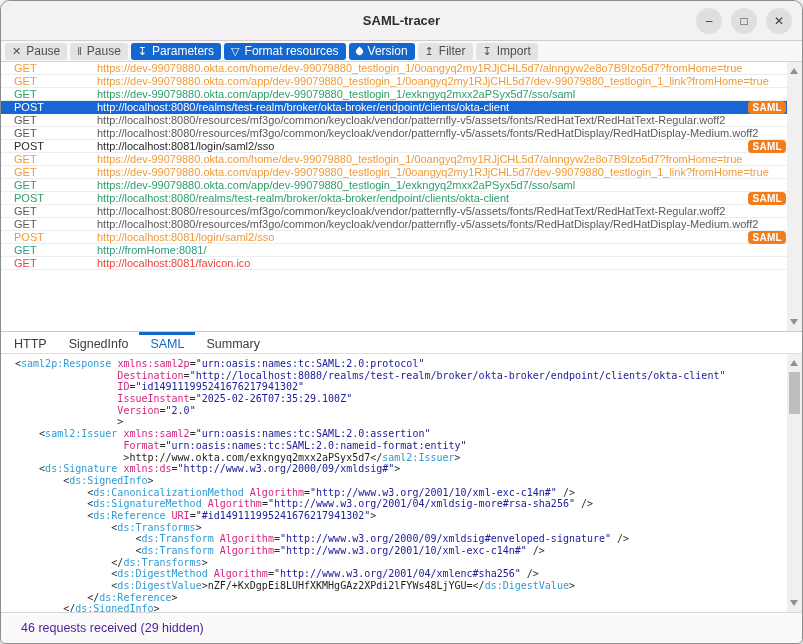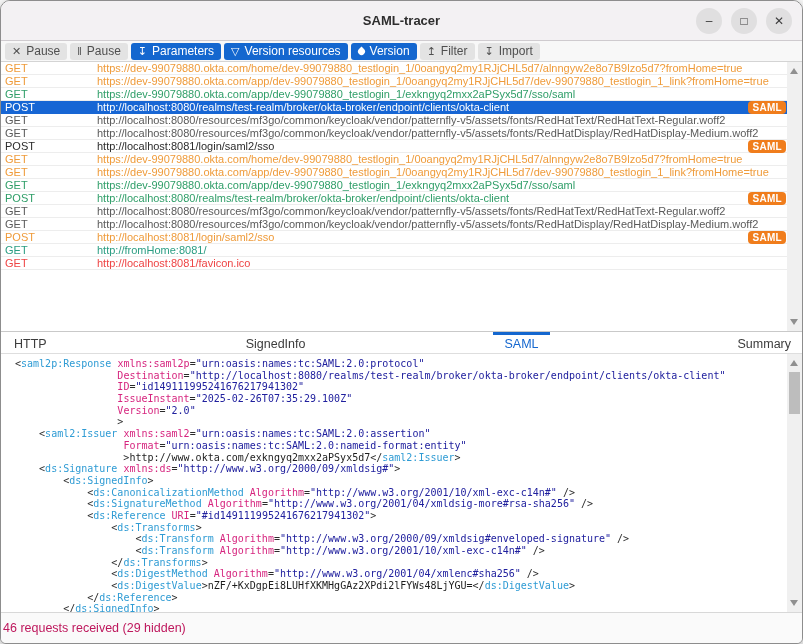--- a/index.html
+++ b/index.html
@@ -29,53 +29,53 @@
     font-size:12px;display:flex;align-items:center;padding:0 7px;gap:5px;white-space:nowrap;}
   .tb.active{background:var(--accent,#1467cf);color:#fff;}
   .tb-icon{font-size:11px;line-height:1;}
   .droplet{width:7px;height:7px;background:#fff;border-radius:0 50% 50% 50%;
     transform:rotate(45deg);display:inline-block;}
   
   .list-pane{flex:0 0 269px;display:flex;background:#fff;min-height:0;}
   .rows{flex:1;overflow:hidden;}
   .row{height:13px;border-bottom:1px solid #ededed;display:flex;align-items:center;
     font-size:11px;position:relative;line-height:13px;}
-  .row .m{flex:0 0 56px;padding-left:4px;}
+  .row .m{flex:0 0 56px;padding-left:13px;}
   .row .u{flex:1;white-space:nowrap;overflow:hidden;padding-left:40px;}
   .row.selected{background:var(--sel,#1766d4);color:#fff;border-bottom-color:var(--sel,#1766d4);}
   .badge{position:absolute;right:1px;top:0;height:13px;background:var(--badge,#f07d1c);
     color:#fff;font-weight:bold;font-size:10px;border-radius:4px;padding:0 4px;
     display:flex;align-items:center;letter-spacing:.3px;}
   
   .vscroll{flex:0 0 15px;background:#f0f0f0;position:relative;}
   .sb-arrow{position:absolute;left:3px;width:0;height:0;}
   .sb-arrow.up{top:6px;border-left:4px solid transparent;border-right:4px solid transparent;
     border-bottom:6px solid #909090;}
   .sb-arrow.down{bottom:6px;border-left:4px solid transparent;border-right:4px solid transparent;
     border-top:6px solid #909090;}
   .sb-thumb{position:absolute;left:2px;width:11px;top:18px;height:42px;background:#bdbdbd;}
   
   .tabbar{flex:0 0 23px;background:#fff;border-top:1px solid #c9c9c9;
-    border-bottom:1px solid #dedede;display:flex;padding-left:2px;justify-content:space-between;}
+    border-bottom:1px solid #dedede;display:flex;padding-left:2px;}
   .tab{display:flex;align-items:center;padding:0 11px;font-size:12.5px;color:#3c3c3c;
     border-top:3px solid transparent;}
   .tab.selected{color:var(--accent,#1a66d4);border-top-color:var(--accent,#1a66d4);}
   
   .xml-pane{flex:1;display:flex;min-height:0;background:#fff;}
   .xml{flex:1;padding:4px 0 0 14px;font-family:"DejaVu Sans Mono",monospace;
     font-size:10px;line-height:11.7px;white-space:pre;overflow:hidden;color:#2b2b2b;}
   .xline{height:11.7px;}
   .tk-t{color:var(--xtag,#2e9bd4);}
   .tk-a{color:var(--xattr,#d6247e);}
   .tk-v{color:var(--xval,#20209e);}
   .tk-x{color:#1c1c1c;}
   .tk-p{color:#2b2b2b;}
   
   .statusbar{flex:0 0 31px;background:#fafafa;border-top:1px solid #d8d8d8;
-    display:flex;align-items:center;padding-left:2px;font-size:12.5px;color:#be185d;}
+    display:flex;align-items:center;padding-left:20px;font-size:12.5px;color:#4c1d95;}
 </style>
 </head>
 <body>
 
 <div class="window">
 
   <div class="titlebar">
     <div class="title">SAML-tracer</div>
     <div class="controls" id="win-controls">
         <div class="ctrl">
@@ -98,21 +98,21 @@
       <div class="tb">
         <span class="tb-icon">‖</span>
         <span>Pause</span>
       </div>
       <div class="tb active">
         <span class="tb-icon">↧</span>
         <span>Parameters</span>
       </div>
       <div class="tb active">
         <span class="tb-icon">▽</span>
-        <span>Version resources</span>
+        <span>Format resources</span>
       </div>
       <div class="tb active">
         <span class="tb-icon"><span class="droplet"></span></span>
         <span>Version</span>
       </div>
       <div class="tb">
         <span class="tb-icon">↥</span>
         <span>Filter</span>
       </div>
       <div class="tb">

